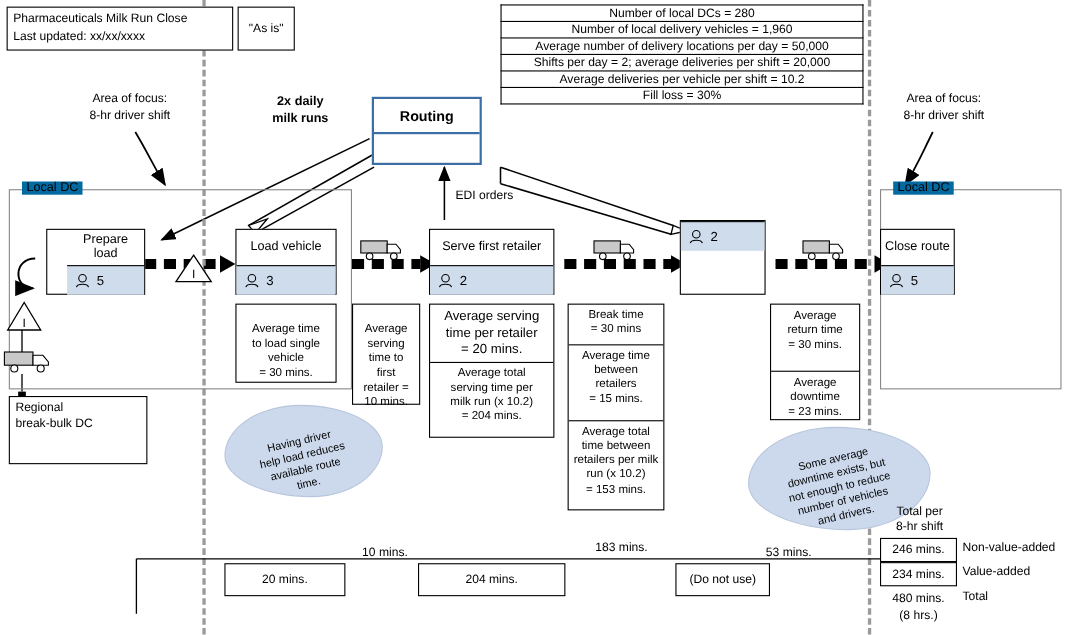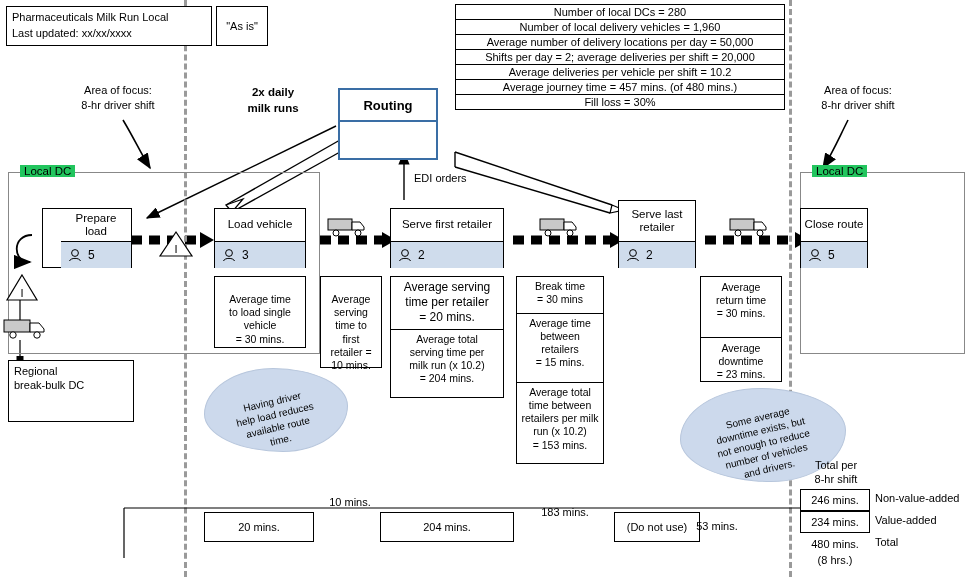--- a/index.html
+++ b/index.html
@@ -17,21 +17,21 @@
   .title-box{padding:3px 5px;line-height:1.45;}
   .stats td{border:1px solid #000;text-align:center;padding:1px 6px;font-size:11px;white-space:nowrap;}
   .stats{border-collapse:collapse;background:#fff;}
   .proc{
     border:1px solid #000;background:#fff;
   }
   .proc .hdr{height:32px;display:flex;align-items:center;justify-content:center;text-align:center;font-size:11.5px;padding:0 3px;line-height:1.15;}
   .proc .ftr{height:26px;border-top:1px solid #000;background:#cfdcec;display:flex;align-items:center;padding-left:6px;gap:5px;}
   .cnt{font-size:12px;}
   .dcbox{border:1px solid #888;}
-  .dclabel{position:absolute;background:#22c55e;padding:0 4px;font-size:11.5px;}
+  .dclabel{position:absolute;background:#0369a1;padding:0 4px;font-size:11.5px;}
   .note{border:1px solid #000;background:#fff;font-size:10.5px;line-height:1.25;padding:3px 4px;text-align:center;}
   .note-split{border-top:1px solid #000;}
   .dashline{position:absolute;border-left:3px dashed #9a9a9a;}
   .cloud{
     position:absolute;font-size:10px;line-height:1.3;color:#000;text-align:center;
     transform:rotate(-13deg);
   }
   .cloudbg{
     position:absolute;background:#ccd9ec;border:1px solid #b7c6dc;
     border-radius:48% 52% 45% 55%/55% 45% 55% 45%;
@@ -85,21 +85,21 @@
 
   <g stroke="#000" stroke-width="7" stroke-dasharray="10 6" fill="none">
     <line x1="20" y1="356" x2="20" y2="364"></line>
   </g>
 </svg>
 
 <div class="dashline" style="left:184px;top:0;height:577px;"></div>
 <div class="dashline" style="left:789px;top:0;height:577px;"></div>
 
 <div class="abs box title-box" style="left:6px;top:6px;width:206px;height:40px;">
-  <div>Pharmaceuticals Milk Run Local</div>
+  <div>Pharmaceuticals Milk Run Close</div>
   <div>Last updated: xx/xx/xxxx</div>
 </div>
 <div class="abs box ctext" style="left:216px;top:6px;width:52px;height:40px;">
   <span>"As is"</span>
 </div>
 
 <div class="abs ctext" style="left:58px;top:82px;width:120px;height:32px;white-space:pre-line;line-height:1.35;">
   <span>Area of focus:
 8-hr driver shift</span>
 </div>
@@ -119,29 +119,26 @@
   <tr>
         <td>Average number of delivery locations per day = 50,000</td>
       </tr>
   <tr>
         <td>Shifts per day = 2; average deliveries per shift = 20,000</td>
       </tr>
   <tr>
         <td>Average deliveries per vehicle per shift = 10.2</td>
       </tr>
   <tr>
-        <td>Average journey time = 457 mins. (of 480 mins.)</td>
-      </tr>
-  <tr>
         <td>Fill loss = 30%</td>
       </tr>
 </tbody>
   </table>
 
-<div class="abs" style="left:338px;top:88px;width:100px;height:72px;border:2px solid #3a6ea5;background:#fff;">
+<div class="abs" style="left:338px;top:88px;width:100px;height:62px;border:2px solid #3a6ea5;background:#fff;">
   <div style="height:30px;display:flex;align-items:center;justify-content:center;font-weight:bold;font-size:13px;">Routing</div>
   <div style="height:28px;border-top:2px solid #3a6ea5;"></div>
 </div>
 <div class="abs ctext" style="left:228px;top:84px;width:90px;height:34px;white-space:pre-line;font-weight:bold;font-size:11.5px;line-height:1.35;">
   <span>2x daily
 milk runs</span>
 </div>
 <div class="abs ltext" style="left:414px;top:172px;width:90px;height:16px;">
   <span>EDI orders</span>
 </div>
@@ -179,21 +176,20 @@
   <div class="ftr">
     <svg width="16" height="16" viewBox="0 0 16 16" style="position:static;">
       <circle cx="8" cy="6" r="3.4" fill="none" stroke="#000" stroke-width="1"></circle>
       <path d="M2.5,14 C3.5,10.5 12.5,10.5 13.5,14" fill="none" stroke="#000" stroke-width="1"></path>
     </svg>
     <span class="cnt">2</span>
   </div>
 </div>
 
 <div class="abs proc" style="left:618px;top:200px;width:78px;height:68px;">
-  <div class="hdr" style="height:40px;">Serve last retailer</div>
   <div class="ftr">
     <svg width="16" height="16" viewBox="0 0 16 16" style="position:static;">
       <circle cx="8" cy="6" r="3.4" fill="none" stroke="#000" stroke-width="1"></circle>
       <path d="M2.5,14 C3.5,10.5 12.5,10.5 13.5,14" fill="none" stroke="#000" stroke-width="1"></path>
     </svg>
     <span class="cnt">2</span>
   </div>
 </div>
 
 <div class="abs proc" style="left:800px;top:208px;width:68px;height:60px;">
@@ -313,24 +309,24 @@
 </div>
 
 <svg width="973" height="80" class="abs" style="left:0;top:500px;">
   <line x1="124" y1="8" x2="800" y2="8" stroke="#000" stroke-width="1.2"></line>
   <line x1="124" y1="8" x2="124" y2="58" stroke="#000" stroke-width="1.2"></line>
 </svg>
 
 <div class="abs tl ctext" style="left:300px;top:494px;width:100px;height:16px;">
   <span>10 mins.</span>
 </div>
-<div class="abs tl ctext" style="left:510px;top:504px;width:110px;height:16px;">
+<div class="abs tl ctext" style="left:510px;top:490px;width:110px;height:16px;">
   <span>183 mins.</span>
 </div>
-<div class="abs tl ctext" style="left:672px;top:494px;width:90px;height:16px;margin-top:24px;">
+<div class="abs tl ctext" style="left:672px;top:494px;width:90px;height:16px;">
   <span>53 mins.</span>
 </div>
 
 <div class="abs tlbox ctext" style="left:204px;top:512px;width:110px;">
   <span>20 mins.</span>
 </div>
 <div class="abs tlbox ctext" style="left:380px;top:512px;width:134px;">
   <span>204 mins.</span>
 </div>
 <div class="abs tlbox ctext" style="left:614px;top:512px;width:86px;">

